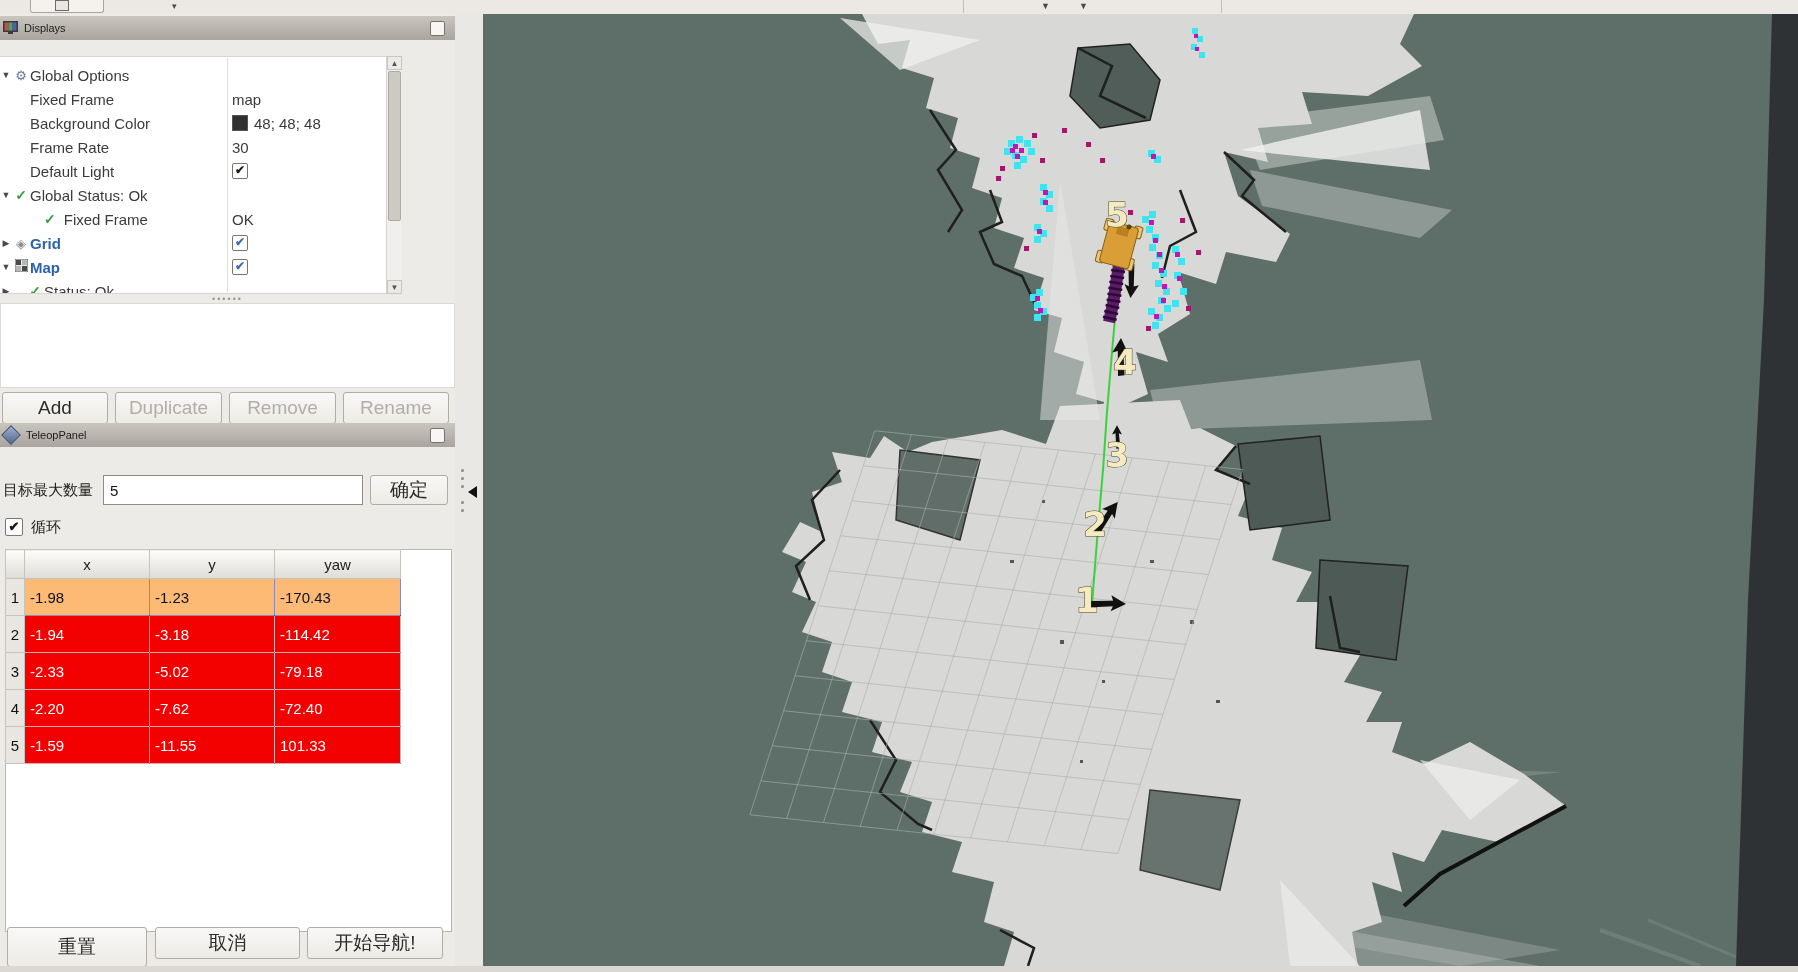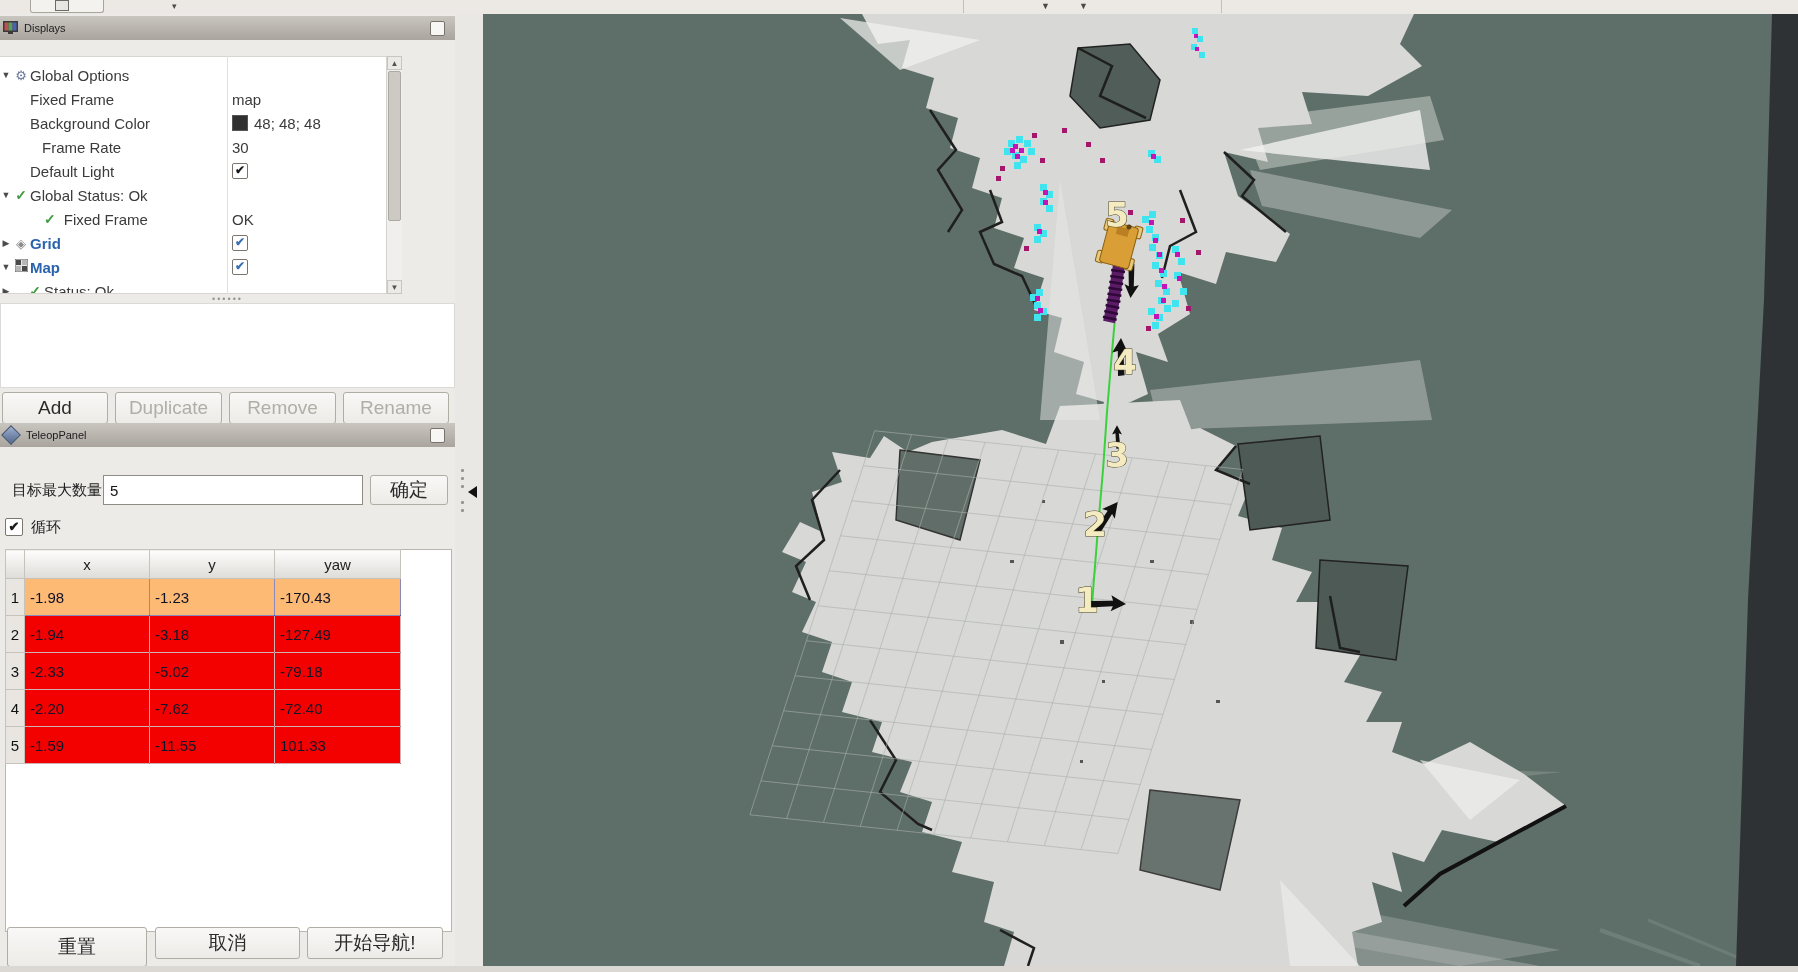--- a/index.html
+++ b/index.html
@@ -41,31 +41,31 @@
   #vscroll .thumb{position:absolute;left:1px;top:15px;width:13px;height:150px;background:#cdcac4;border:1px solid #aeaaa3;border-radius:2px;box-sizing:border-box;}
 
   #emptybox{left:0;top:289px;width:455px;height:85px;background:#ffffff;border:1px solid #dcdad6;box-sizing:border-box;}
   .dots{width:455px;text-align:center;font-size:9px;color:#9a968e;letter-spacing:2px;height:8px;line-height:6px;}
 
   .qbtn{position:absolute;background:linear-gradient(#f9f8f7,#ecebe7);border:1px solid #b1ada5;border-radius:3px;
         font-size:19px;color:#2b2b2b;display:flex;align-items:center;justify-content:center;font-family:inherit;}
   .qbtn.disabled{color:#b2aea7;}
 
   
-  #maxgoal-label{left:12px;top:460px;width:96px;height:32px;display:flex;align-items:center;font-size:15px;color:#1d1d1d;}
+  #maxgoal-label{left:3px;top:460px;width:96px;height:32px;display:flex;align-items:center;font-size:15px;color:#1d1d1d;}
   #maxgoal-input{left:103px;top:461px;width:260px;height:30px;background:#fff;border:1px solid #908c84;box-sizing:border-box;
                  font-size:15px;padding:0 6px;font-family:inherit;color:#111;}
   #looprow{left:5px;top:503px;height:20px;display:flex;align-items:center;gap:8px;font-size:15px;color:#1d1d1d;}
 
   #tablewidget{left:5px;top:535px;width:447px;height:383px;background:#fff;border:1px solid #b9b5af;box-sizing:border-box;}
   table#goals{position:absolute;left:5px;top:535px;border-collapse:collapse;table-layout:fixed;}
   #goals th{background:linear-gradient(#fdfdfc,#dedcd8);border:1px solid #c6c3bd;font-weight:normal;font-size:15px;height:26px;color:#222;}
   #goals td{height:36px;font-size:15px;padding:0 0 0 5px;overflow:hidden;}
   #goals td.rownum{background:#e9e6e2;border:1px solid #c6c3bd;width:14px;padding:0 2px;text-align:center;color:#111;}
-  #goals td.cell{border:1px solid rgba(120,30,30,.35);color:#0f172a;}
+  #goals td.cell{border:1px solid rgba(120,30,30,.35);color:#ffffff;}
   #goals td.cell.blue{background:#fdba74;border-color:rgba(20,20,120,.5);color:#101026;}
   #goals td.cell.red{background:#f30000;}
 
   
   #splitstrip{left:455px;top:14px;width:28px;height:952px;background:#eae8e4;}
   #collapse-arrow{left:13px;top:472px;width:0;height:0;border-top:6px solid transparent;border-bottom:6px solid transparent;border-right:9px solid #111;}
   .vdots{left:6px;width:3px;height:3px;background:#9a968e;border-radius:1px;}
 
   #bottomstrip{left:0;top:966px;width:1798px;height:6px;background:#dbd8d3;}
   #mapview{left:483px;top:14px;}
@@ -108,21 +108,21 @@
       <span>Fixed Frame</span>
       <span class="tval">map</span>
     </div>
     <div class="trow" style="padding-left:30px">
       <span>Background Color</span>
       <span class="tval">
           <span class="swatch" style="background:#303030"></span>
           <span>48; 48; 48</span>
         </span>
     </div>
-    <div class="trow" style="padding-left:42px">
+    <div class="trow" style="padding-left:30px">
       <span>Frame Rate</span>
       <span class="tval">30</span>
     </div>
     <div class="trow" style="padding-left:30px">
       <span>Default Light</span>
       <span class="tval">
           <span class="cb">✔</span>
         </span>
     </div>
     <div class="trow">
@@ -216,21 +216,21 @@
         <tr>
           <td class="rownum">1</td>
           <td class="cell blue">-1.98</td>
           <td class="cell blue">-1.23</td>
           <td class="cell blue">-170.43</td>
         </tr>
         <tr>
           <td class="rownum">2</td>
           <td class="cell red">-1.94</td>
           <td class="cell red">-3.18</td>
-          <td class="cell red">-127.49</td>
+          <td class="cell red">-114.42</td>
         </tr>
         <tr>
           <td class="rownum">3</td>
           <td class="cell red">-2.33</td>
           <td class="cell red">-5.02</td>
           <td class="cell red">-79.18</td>
         </tr>
         <tr>
           <td class="rownum">4</td>
           <td class="cell red">-2.20</td>

